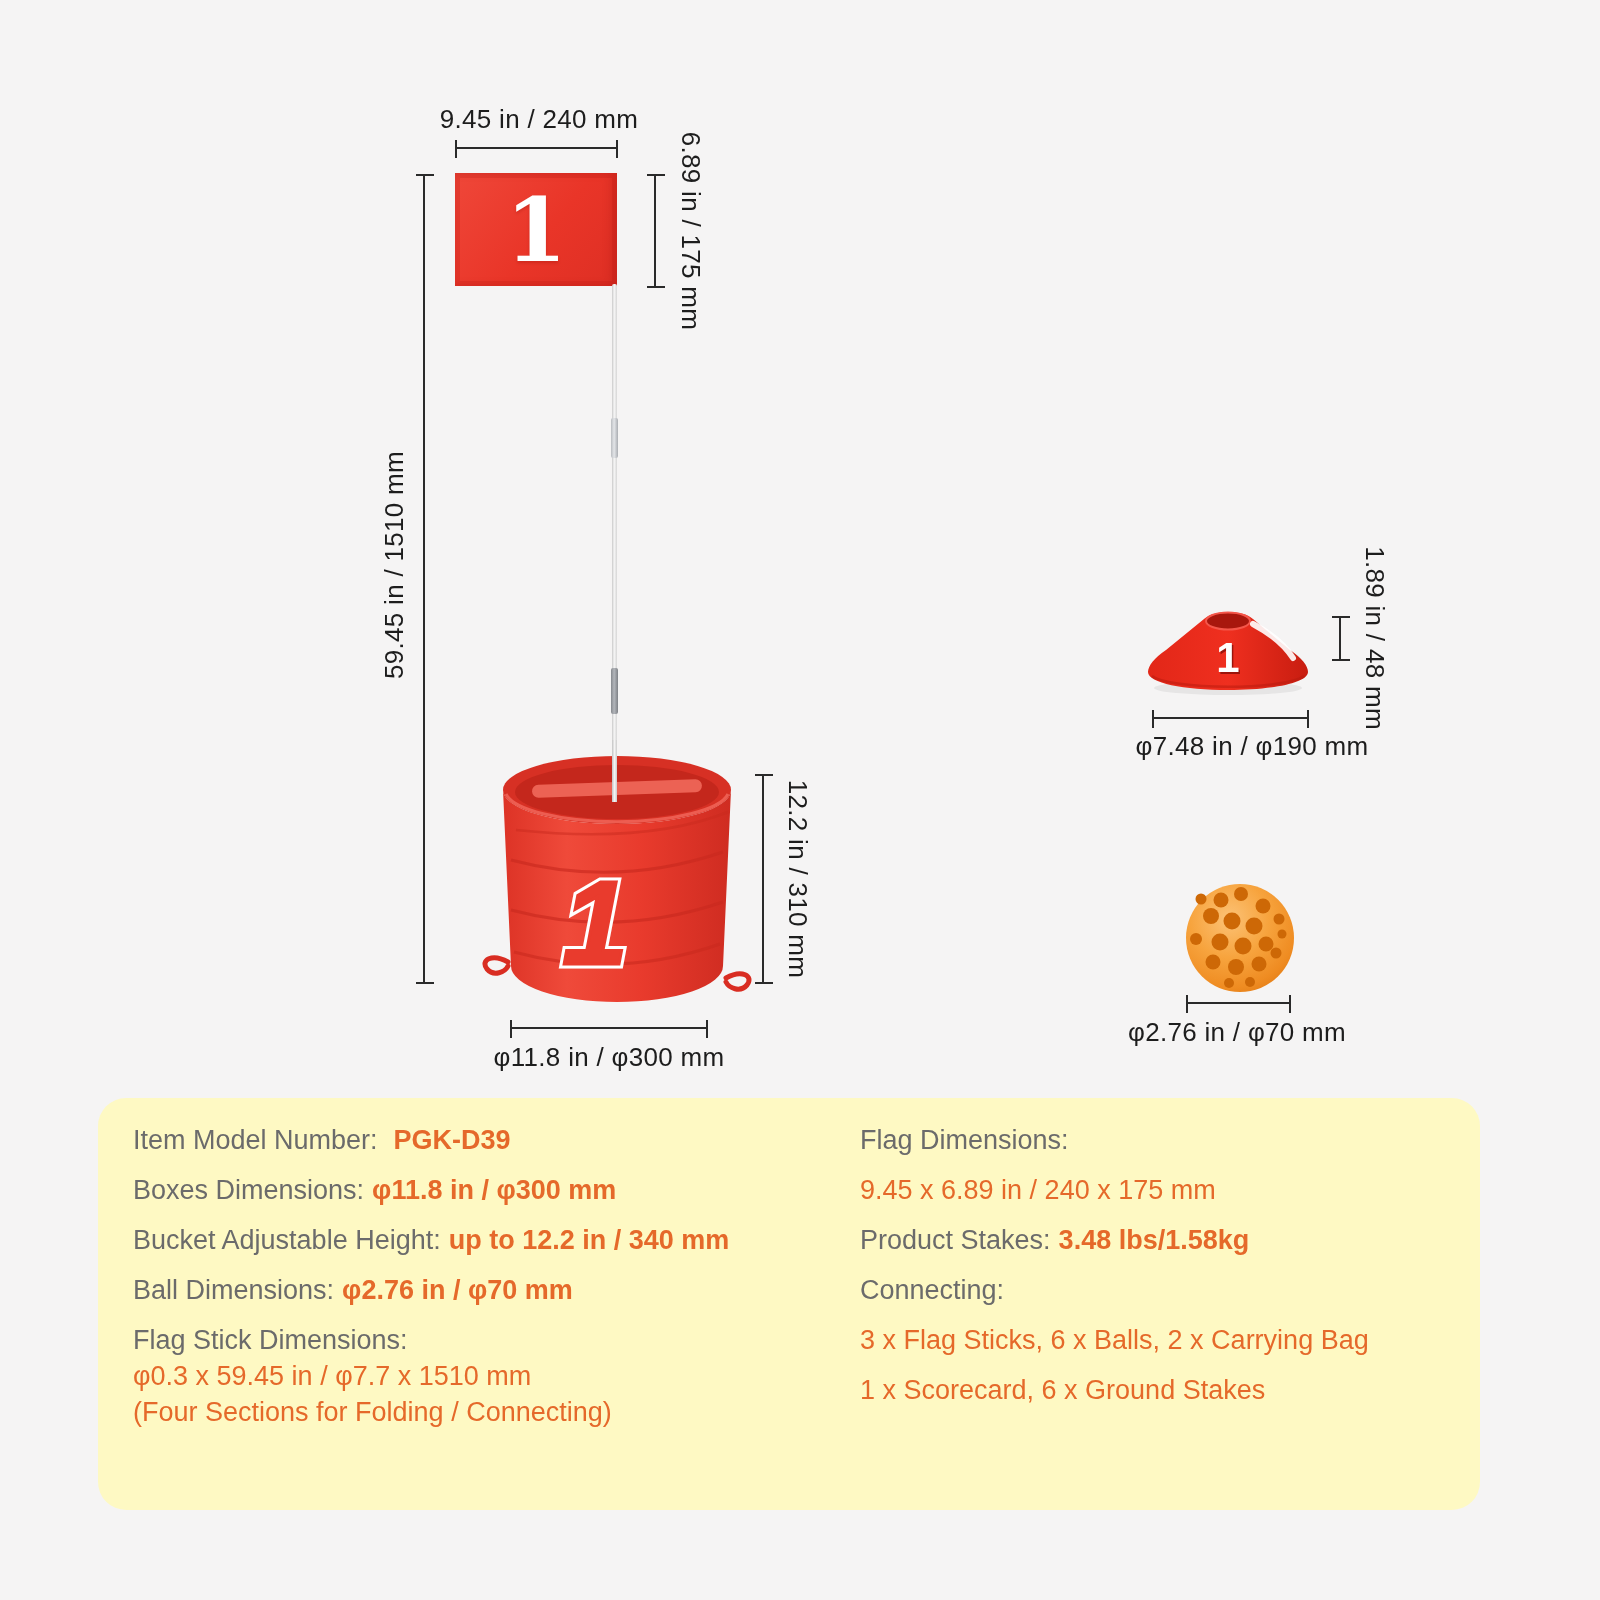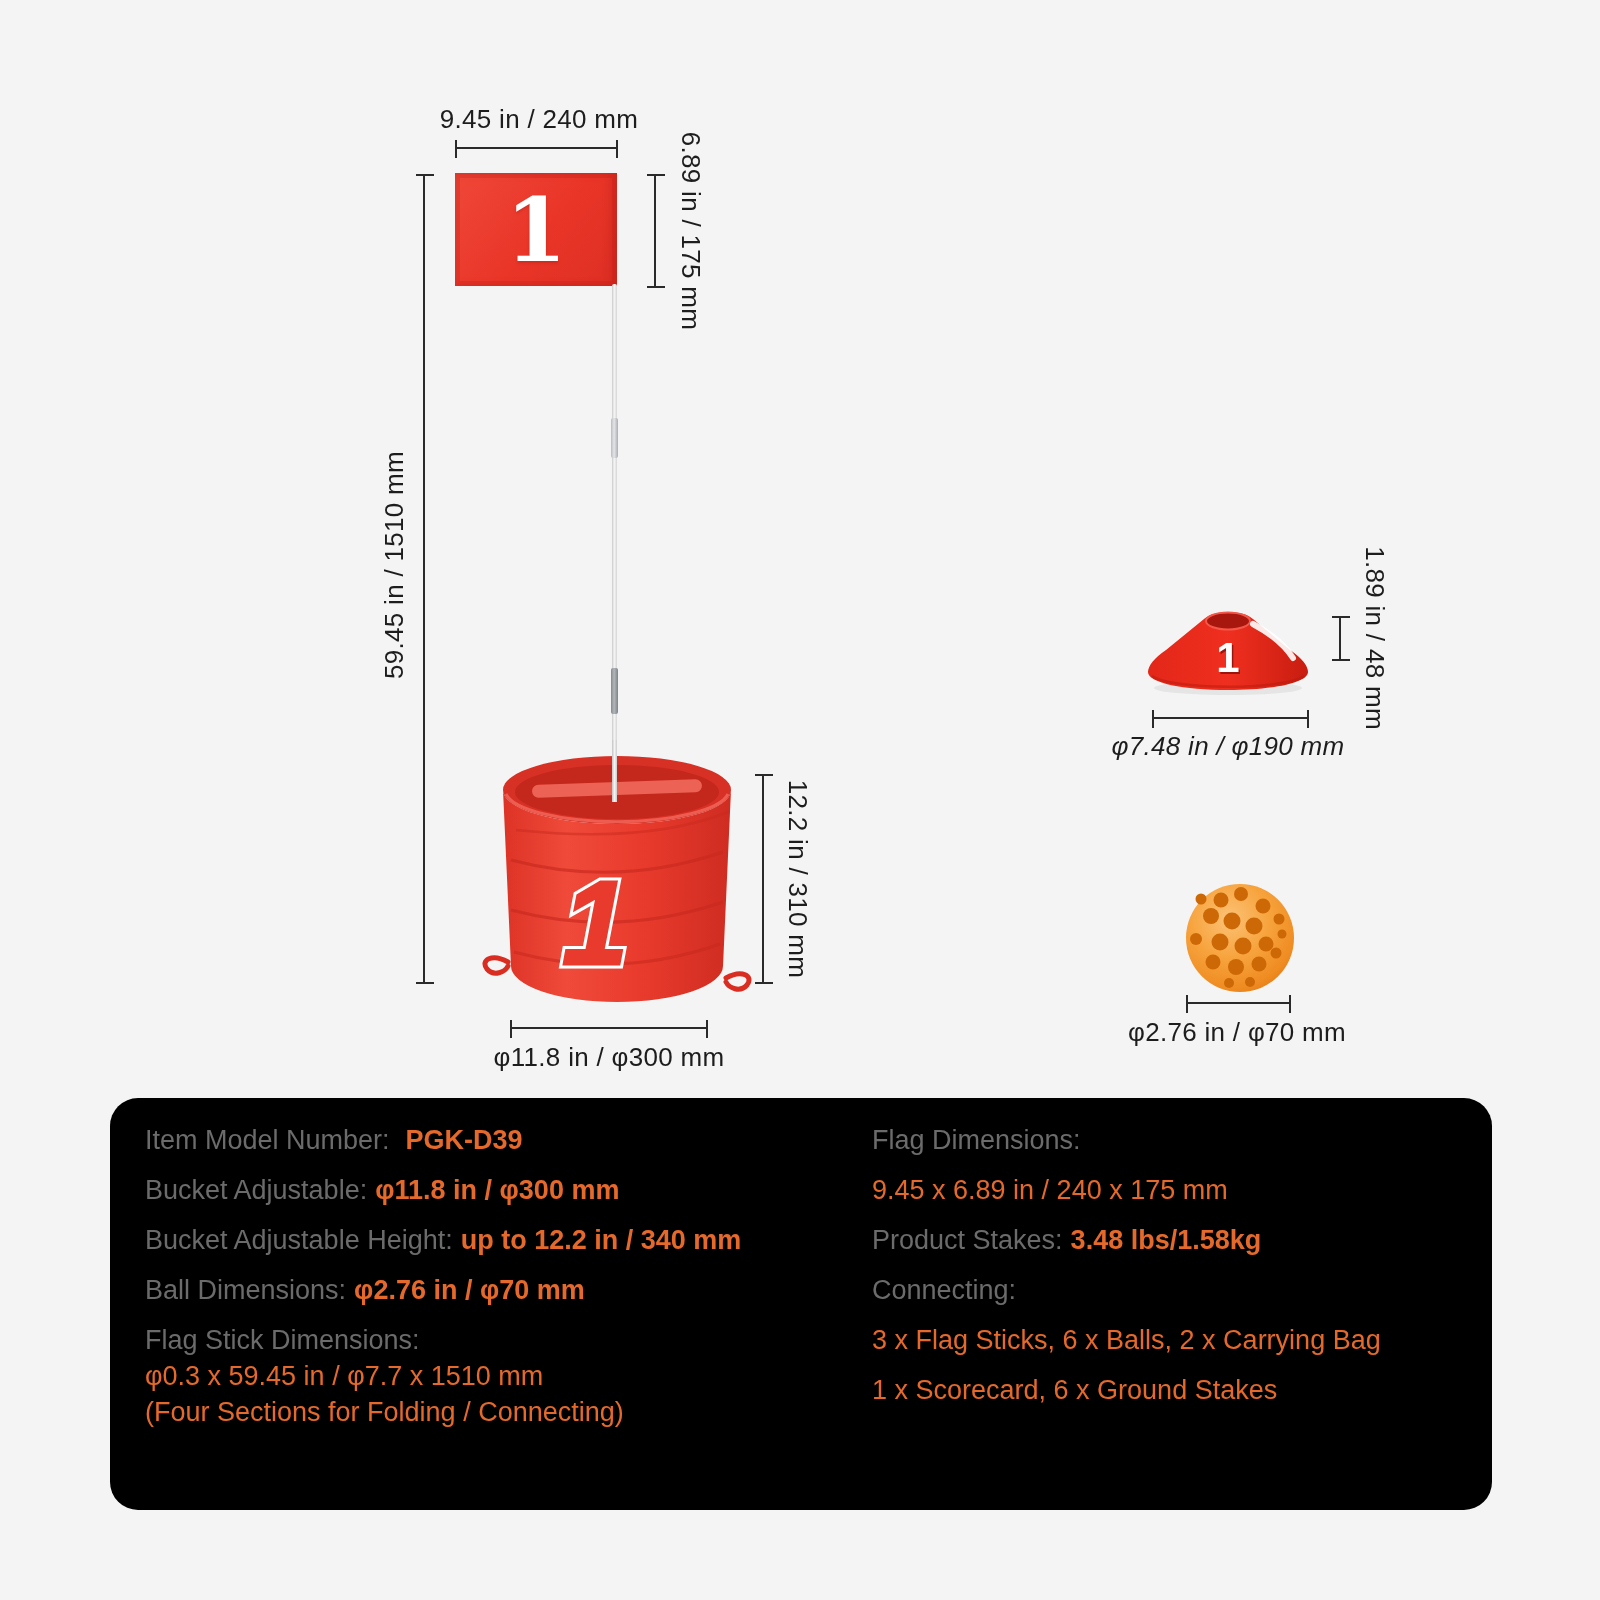--- a/index.html
+++ b/index.html
@@ -28,21 +28,21 @@
         display:flex;align-items:center;justify-content:center;}
   .flag .num{font-family:"DejaVu Serif",serif;font-weight:700;font-size:88px;line-height:1;color:#fff;
         text-shadow:0 2px 3px rgba(140,10,5,.25);}
   .pole{position:absolute;left:612px;top:284px;width:5px;height:460px;border-radius:2px;
         background:linear-gradient(to right,#c9c9c9,#f6f6f6 45%,#d6d6d6);}
   .pole-conn{position:absolute;left:611px;width:7px;border-radius:2px;}
   .pole-conn.upper{top:418px;height:40px;background:linear-gradient(to right,#b9bcc0,#e3e5e8 45%,#aaadb2);}
   .pole-conn.lower{top:668px;height:46px;background:linear-gradient(to right,#85888d,#b3b6bb 45%,#7e8186);}
 
   
-  .panel{position:absolute;left:110px;top:1098px;width:1382px;height:412px;background:#000000;border-radius:28px;}
+  .panel{position:absolute;left:98px;top:1098px;width:1382px;height:412px;background:#fef9c3;border-radius:28px;}
   .spec-col{position:absolute;top:24px;}
   .spec-col.left{left:35px;width:700px;}
   .spec-col.right{left:762px;width:600px;}
   .spec-row{font-size:27px;line-height:36px;margin-bottom:14px;}
   .spec-label{color:#6b6b6b;}
   .spec-value{color:#e5692a;font-weight:700;margin-left:8px;}
   .spec-value.wide-gap{margin-left:16px;}
   .spec-line{display:block;color:#e5692a;font-weight:400;margin-left:0;}
 </style>
 </head>
@@ -134,21 +134,21 @@
     <text x="87.5" y="75.5" text-anchor="middle" font-family="'Liberation Sans',sans-serif" font-weight="bold" font-size="42" fill="#9c150c">1</text>
     <text x="86" y="74" text-anchor="middle" font-family="'Liberation Sans',sans-serif" font-weight="bold" font-size="42" fill="#ffffff">1</text>
   </svg>
 
   <div class="dimv" style="left:1339px;top:617px;height:43px;"></div>
   <div class="vlabel cw" style="left:1374px;top:638px;">
     <span>1.89 in / 48 mm</span>
   </div>
 
   <div class="dimh" style="left:1153px;top:717px;width:155px;"></div>
-  <div class="dim-label" style="left:1078px;top:731px;width:300px;font-style:italic;">φ7.48 in / φ190 mm</div>
+  <div class="dim-label" style="left:1102px;top:731px;width:300px;">φ7.48 in / φ190 mm</div>
 
   <svg style="position:absolute;left:1184px;top:882px;" width="112" height="112" viewBox="0 0 112 112">
     <defs>
       <radialGradient id="ballG" cx="0.4" cy="0.32" r="0.8">
         <stop offset="0" stop-color="#fcc276"></stop>
         <stop offset="0.45" stop-color="#f7a43e"></stop>
         <stop offset="0.8" stop-color="#ef8c22"></stop>
         <stop offset="1" stop-color="#e07812"></stop>
       </radialGradient>
     </defs>
@@ -179,21 +179,21 @@
   <div class="dimh" style="left:1187px;top:1002px;width:103px;"></div>
   <div class="dim-label" style="left:1087px;top:1017px;width:300px;">φ2.76 in / φ70 mm</div>
 
   <div class="panel">
 
     <div class="spec-col left">
       <div class="spec-row">
         <span class="spec-label">Item Model Number:</span><span class="spec-value wide-gap">PGK-D39</span>
       </div>
       <div class="spec-row">
-        <span class="spec-label">Bucket Adjustable:</span><span class="spec-value">φ11.8 in / φ300 mm</span>
+        <span class="spec-label">Boxes Dimensions:</span><span class="spec-value">φ11.8 in / φ300 mm</span>
       </div>
       <div class="spec-row">
         <span class="spec-label">Bucket Adjustable Height:</span><span class="spec-value">up to 12.2 in / 340 mm</span>
       </div>
       <div class="spec-row">
         <span class="spec-label">Ball Dimensions:</span><span class="spec-value">φ2.76 in / φ70 mm</span>
       </div>
       <div class="spec-row">
         <span class="spec-label">Flag Stick Dimensions:</span>
         <span class="spec-line">φ0.3 x 59.45 in / φ7.7 x 1510 mm</span>

